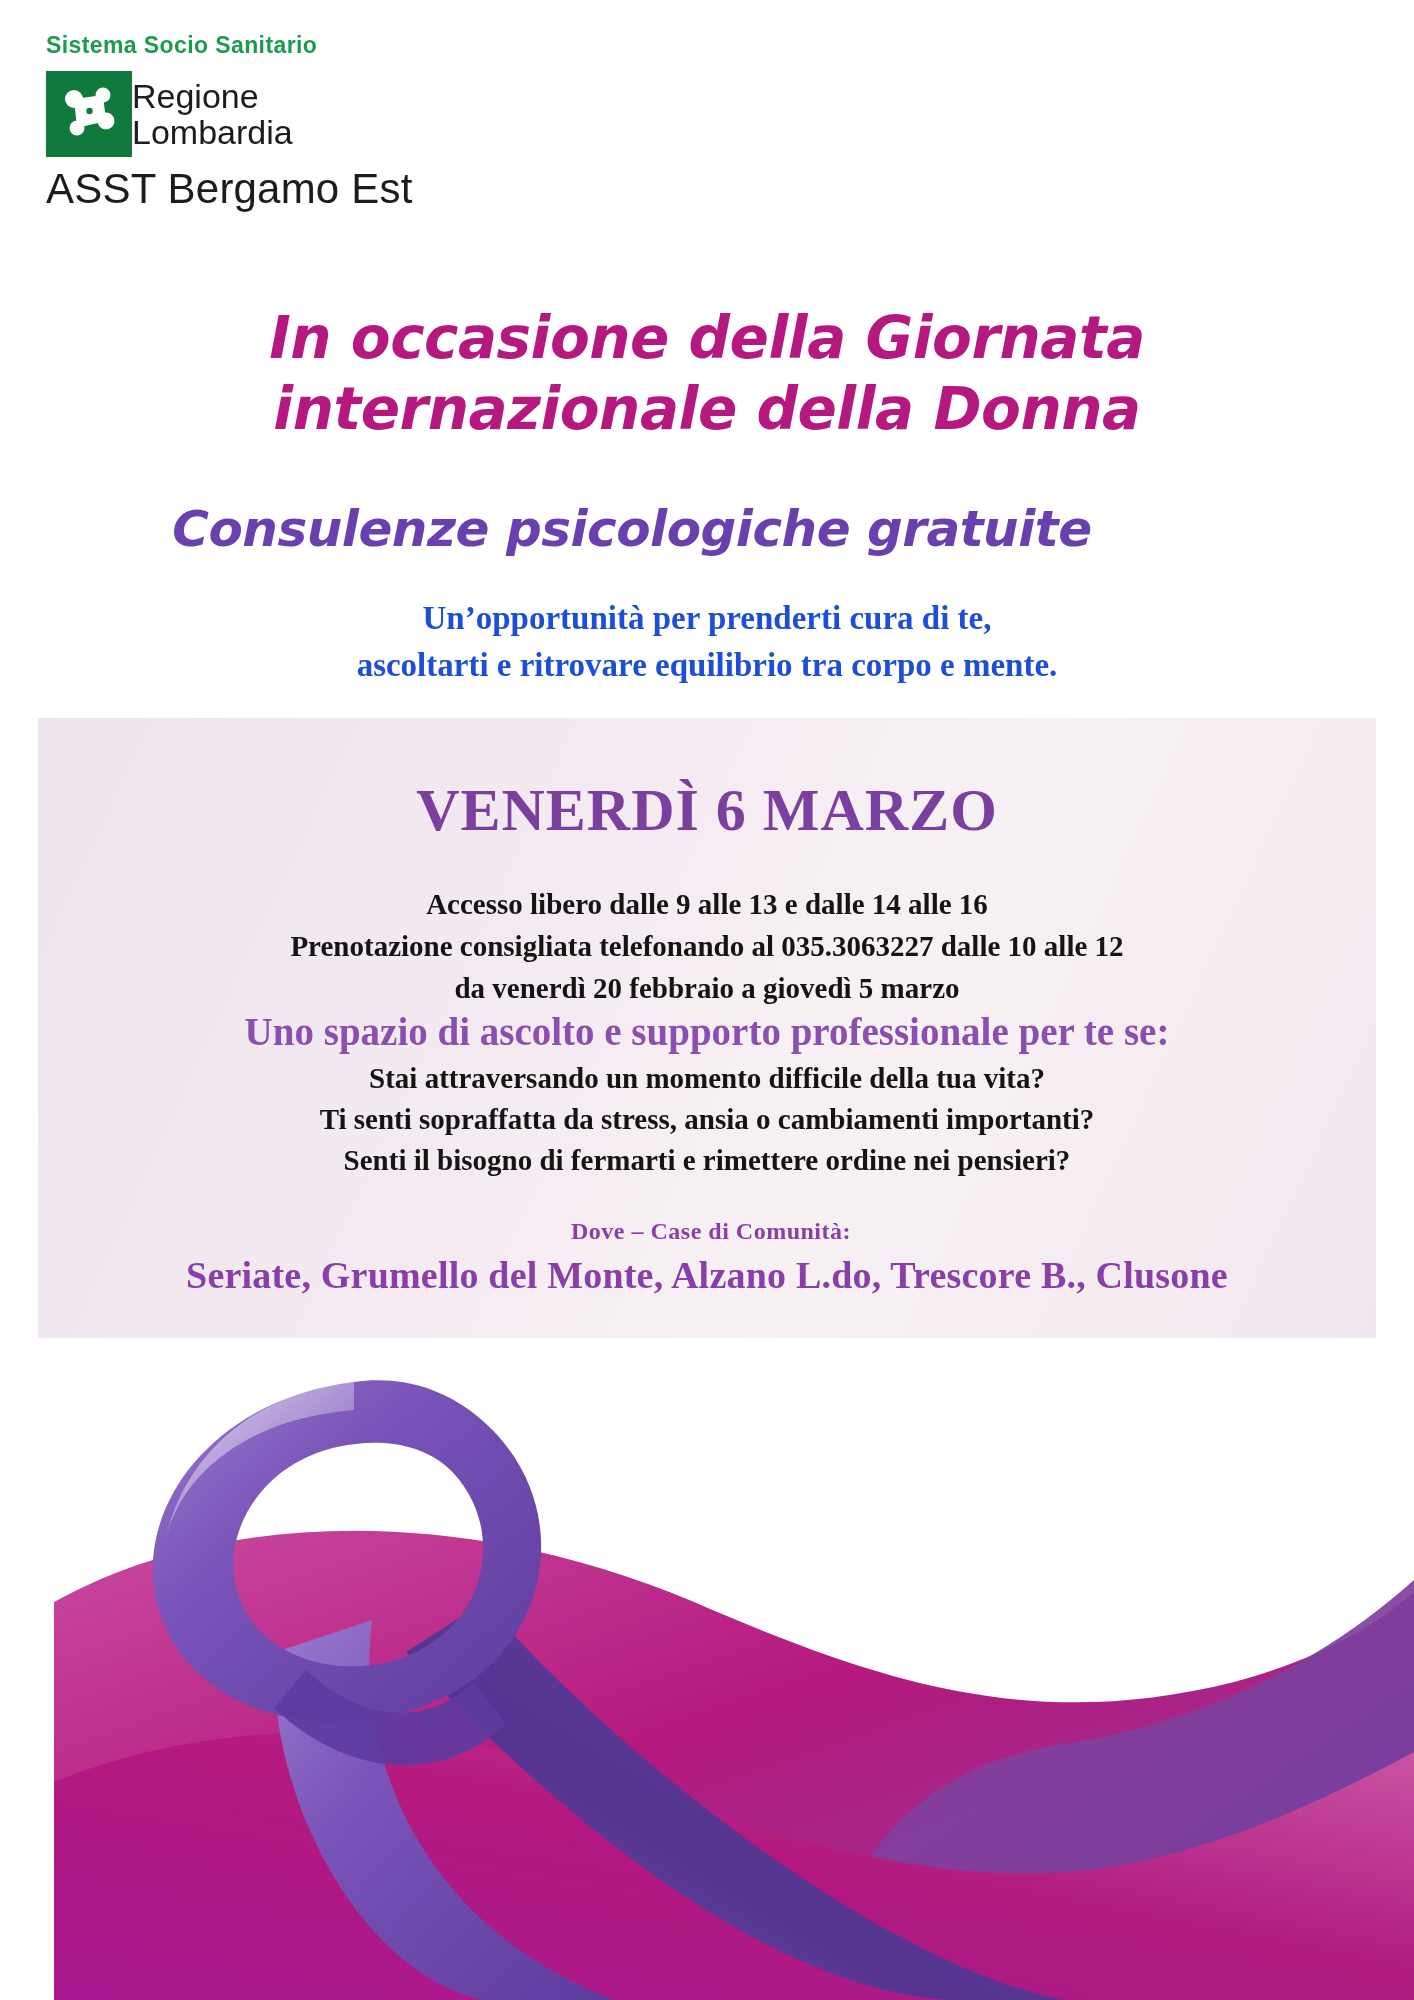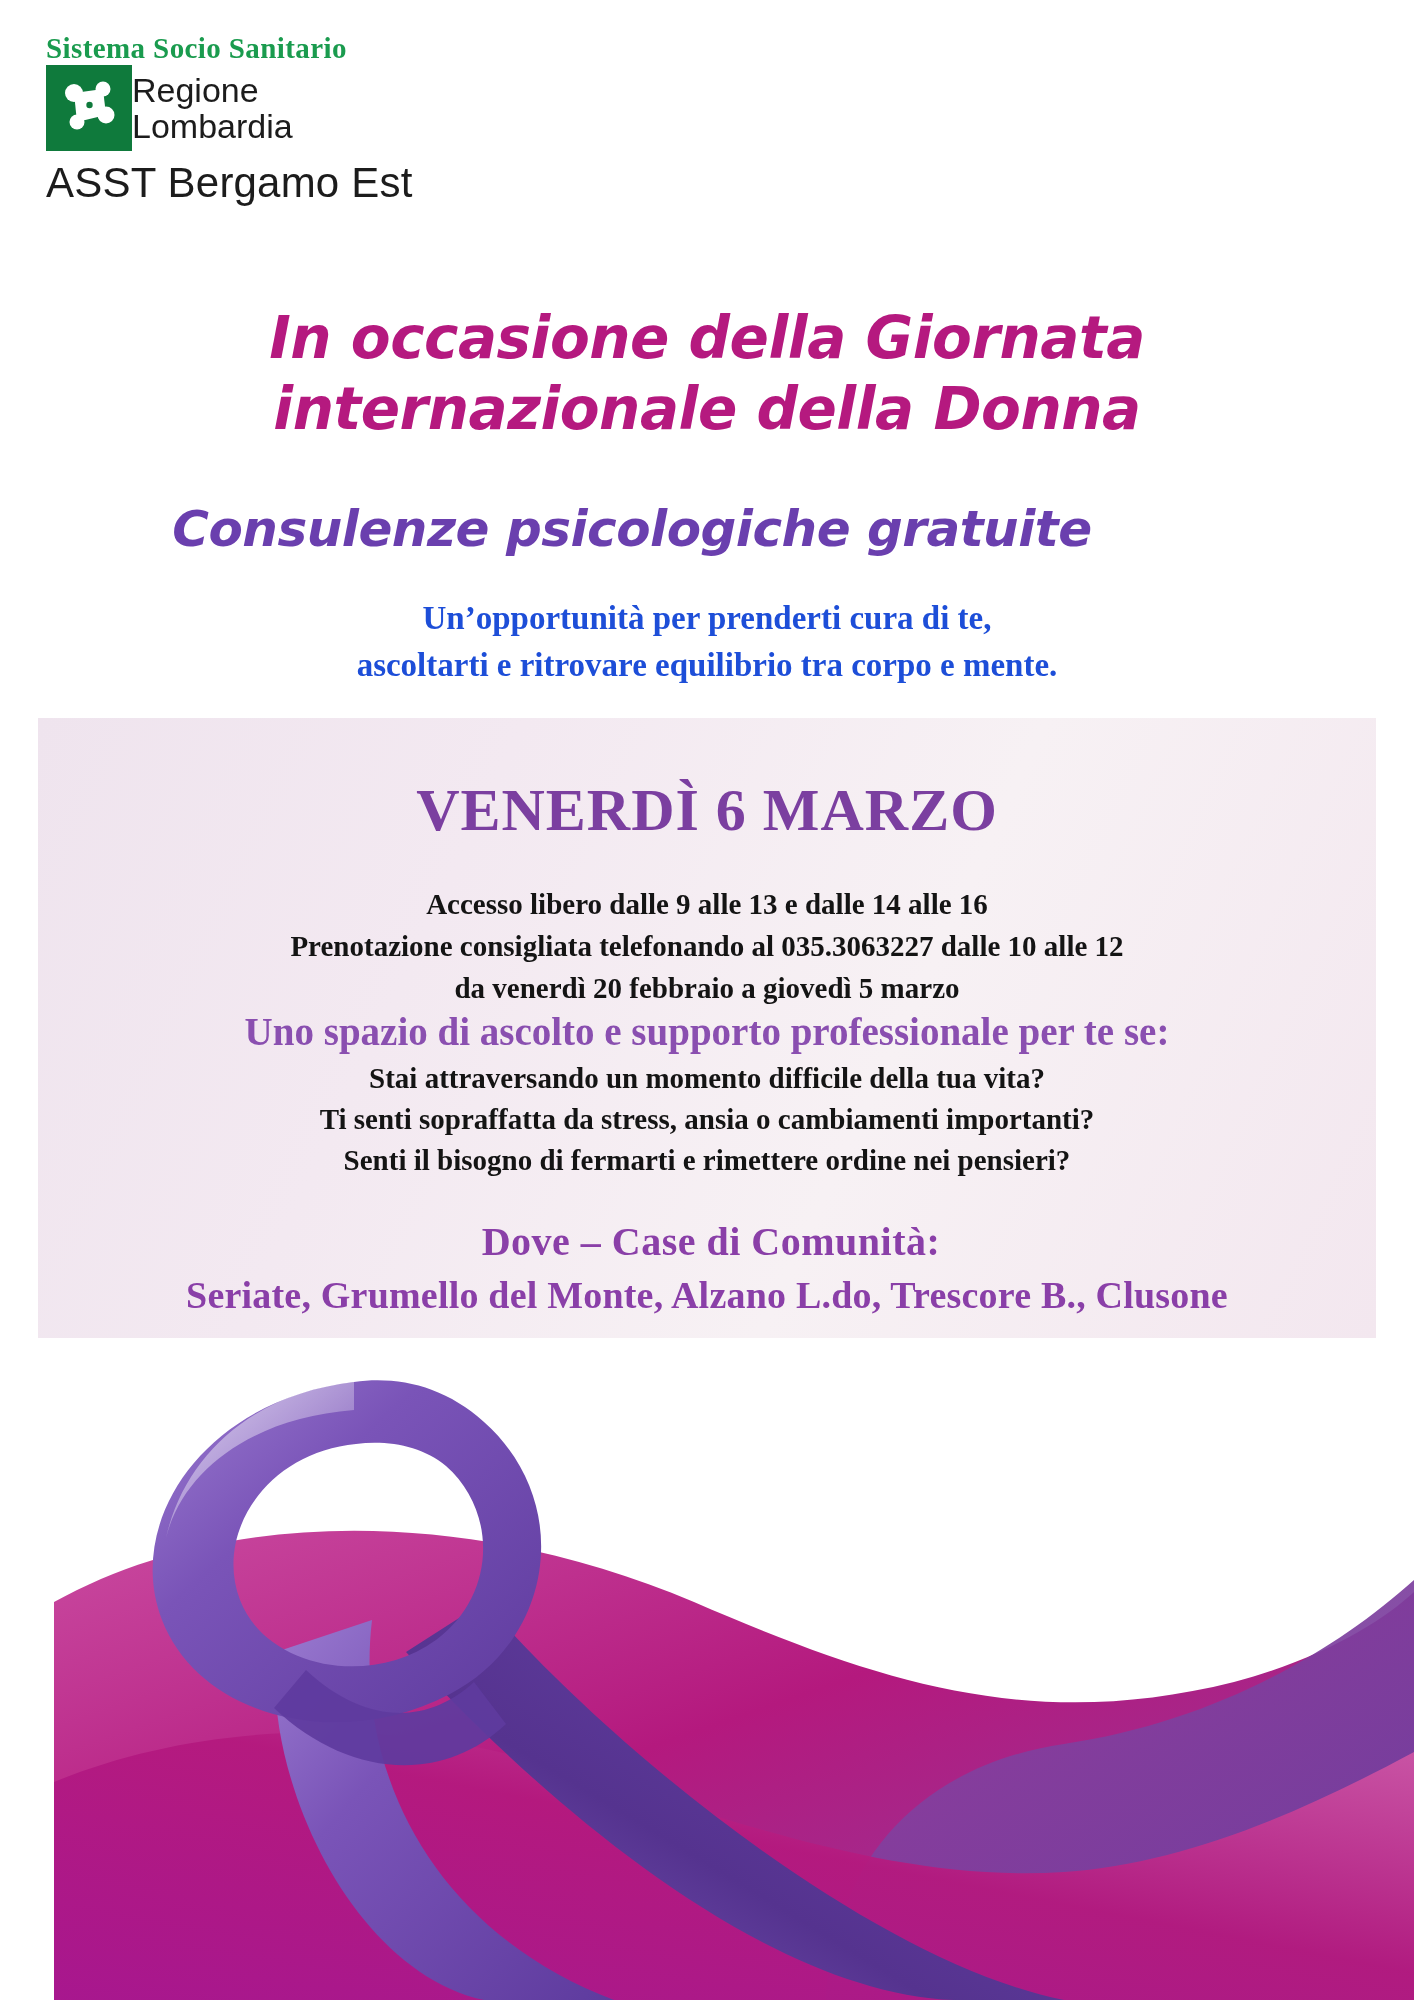--- a/index.html
+++ b/index.html
@@ -16,26 +16,26 @@
   }
 
   
   .logo-block {
     position: absolute;
     left: 46px;
     top: 32px;
     width: 520px;
   }
   .logo-sss {
-    font-family: Liberation Serif, serif;
-    font-size: 29px;
+    font-family: Liberation Sans, sans-serif;
+    font-size: 23px;
     font-weight: 700;
     color: #1a9b4e;
     letter-spacing: 0.4px;
-    margin-bottom: 0;
+    margin-bottom: 12px;
   }
   .logo-row {
     display: flex;
     align-items: center;
   }
   .logo-mark {
     width: 86px;
     height: 86px;
     background: #0f7a3c;
     position: relative;
@@ -141,21 +141,21 @@
     font-weight: 700;
     font-size: 29px;
     line-height: 1.42;
     color: #141414;
   }
   .panel-where-label {
     margin-top: 36px;
     text-align: center;
     font-family: "Liberation Serif", serif;
     font-weight: 700;
-    font-size: 40px;
+    font-size: 24px;
     color: #8a3fa8;
     letter-spacing: 0.5px;
     padding-left: 8px;
   }
   .panel-where-list {
     margin-top: 8px;
     text-align: center;
     font-family: "Liberation Serif", serif;
     font-weight: 700;
     font-size: 38px;

